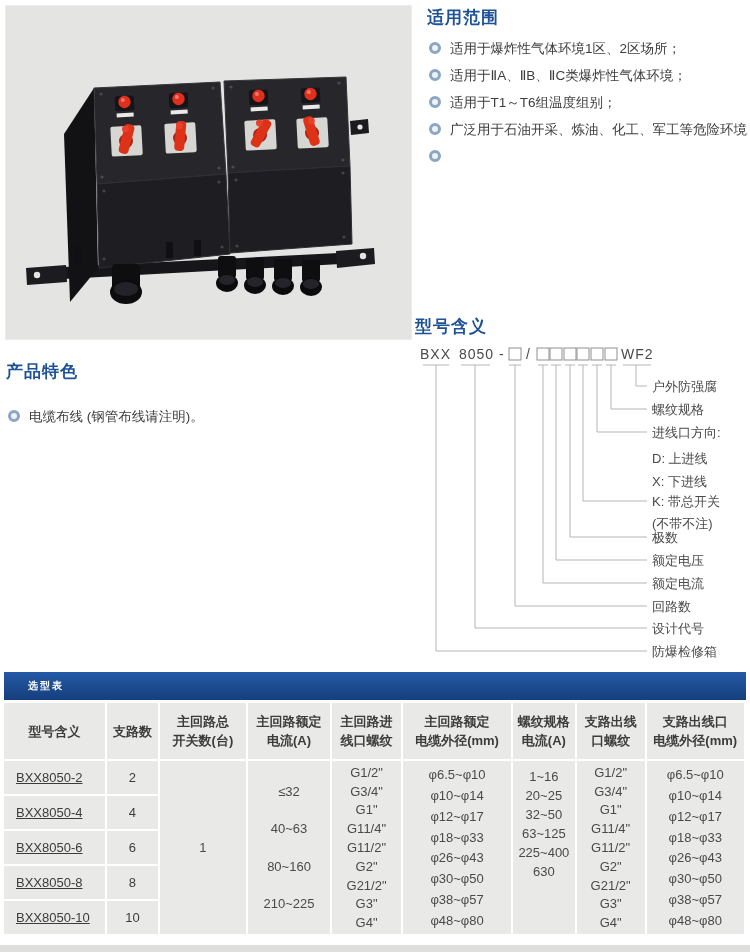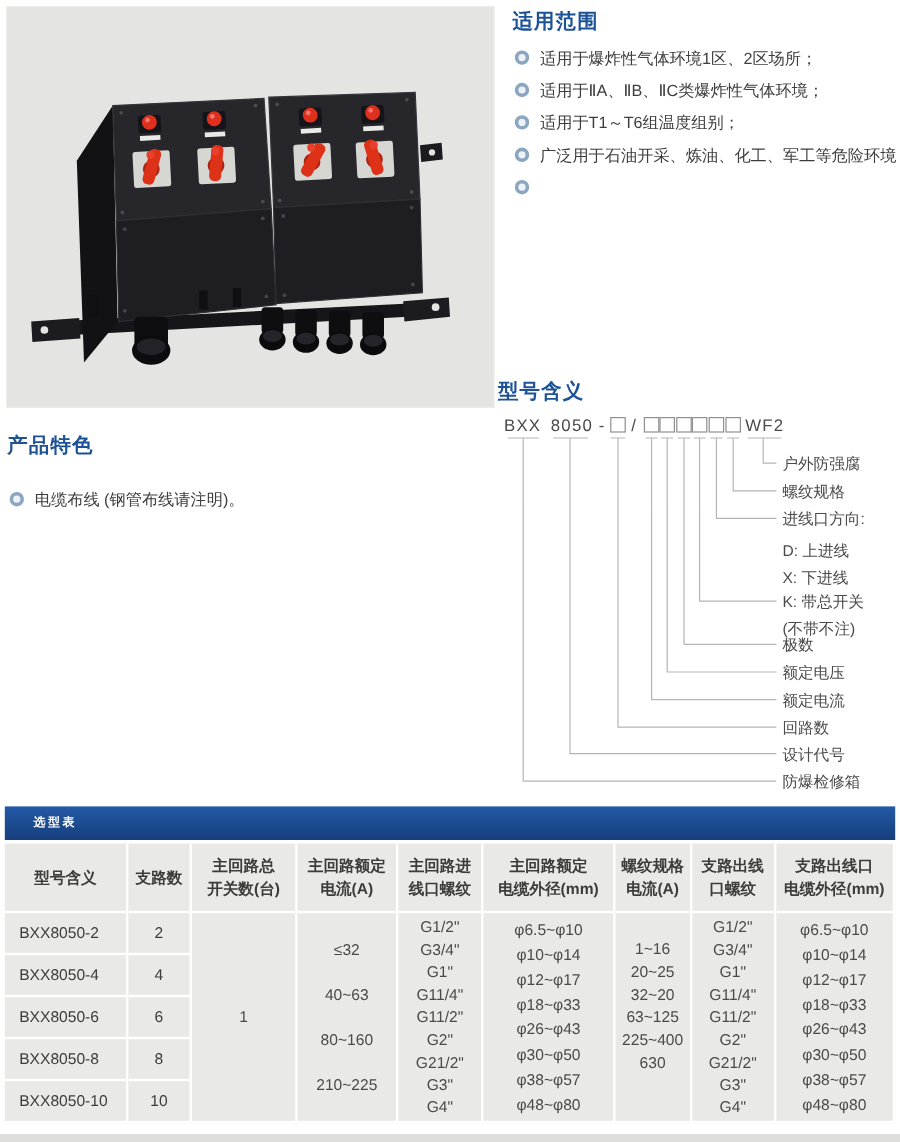--- a/index.html
+++ b/index.html
@@ -46,25 +46,25 @@
     color:#fff; font-size:10px; font-weight:bold; letter-spacing:2px;
     line-height:28px; padding-left:24px;
   }
   table.sel { width:100%; border-collapse:separate; border-spacing:0; table-layout:fixed; margin-top:3px; }
   table.sel th, table.sel td {
     background:#e9e9e7; border-right:2px solid #fff; border-bottom:2px solid #fff;
     font-size:13px; color:#3c3c3c; text-align:center; vertical-align:middle;
   }
   table.sel th { height:58px; font-weight:bold; line-height:19px; padding:2px 1px; }
   table.sel td.rowcell { height:33px; }
-  table.sel td.model-cell { text-align:left; padding-left:12px; }
+  table.sel td.model-cell { text-align:left; padding-left:12px;text-decoration:underline; }
   table.sel td.merged { vertical-align:top; padding:0; }
   .stack { height:173px; display:flex; flex-direction:column; color:#4a4a4a; }
   .stack.even { justify-content:space-evenly; }
-  .stack.top  { justify-content:flex-start; padding-top:20px; }
+  .stack.top  { justify-content:flex-start; padding-top:6px; }
   .stack.top div { line-height:19px; }
   .stack.center1 { justify-content:center; }
   .bottom-strip { position:absolute; left:0; top:945px; width:750px; height:7px; background:#dededc; }
 </style>
 </head>
 <body>
 
 <div class="page">
 
   <div class="photo">
@@ -370,21 +370,21 @@
               <div>φ26~φ43</div>
               <div>φ30~φ50</div>
               <div>φ38~φ57</div>
               <div>φ48~φ80</div>
             </div>
           </td>
           <td class="merged" rowspan="5">
             <div class="stack top">
               <div>1~16</div>
               <div>20~25</div>
-              <div>32~20</div>
+              <div>32~50</div>
               <div>63~125</div>
               <div>225~400</div>
               <div>630</div>
             </div>
           </td>
           <td class="merged" rowspan="5">
             <div class="stack even">
               <div>G1/2"</div>
               <div>G3/4"</div>
               <div>G1"</div>

